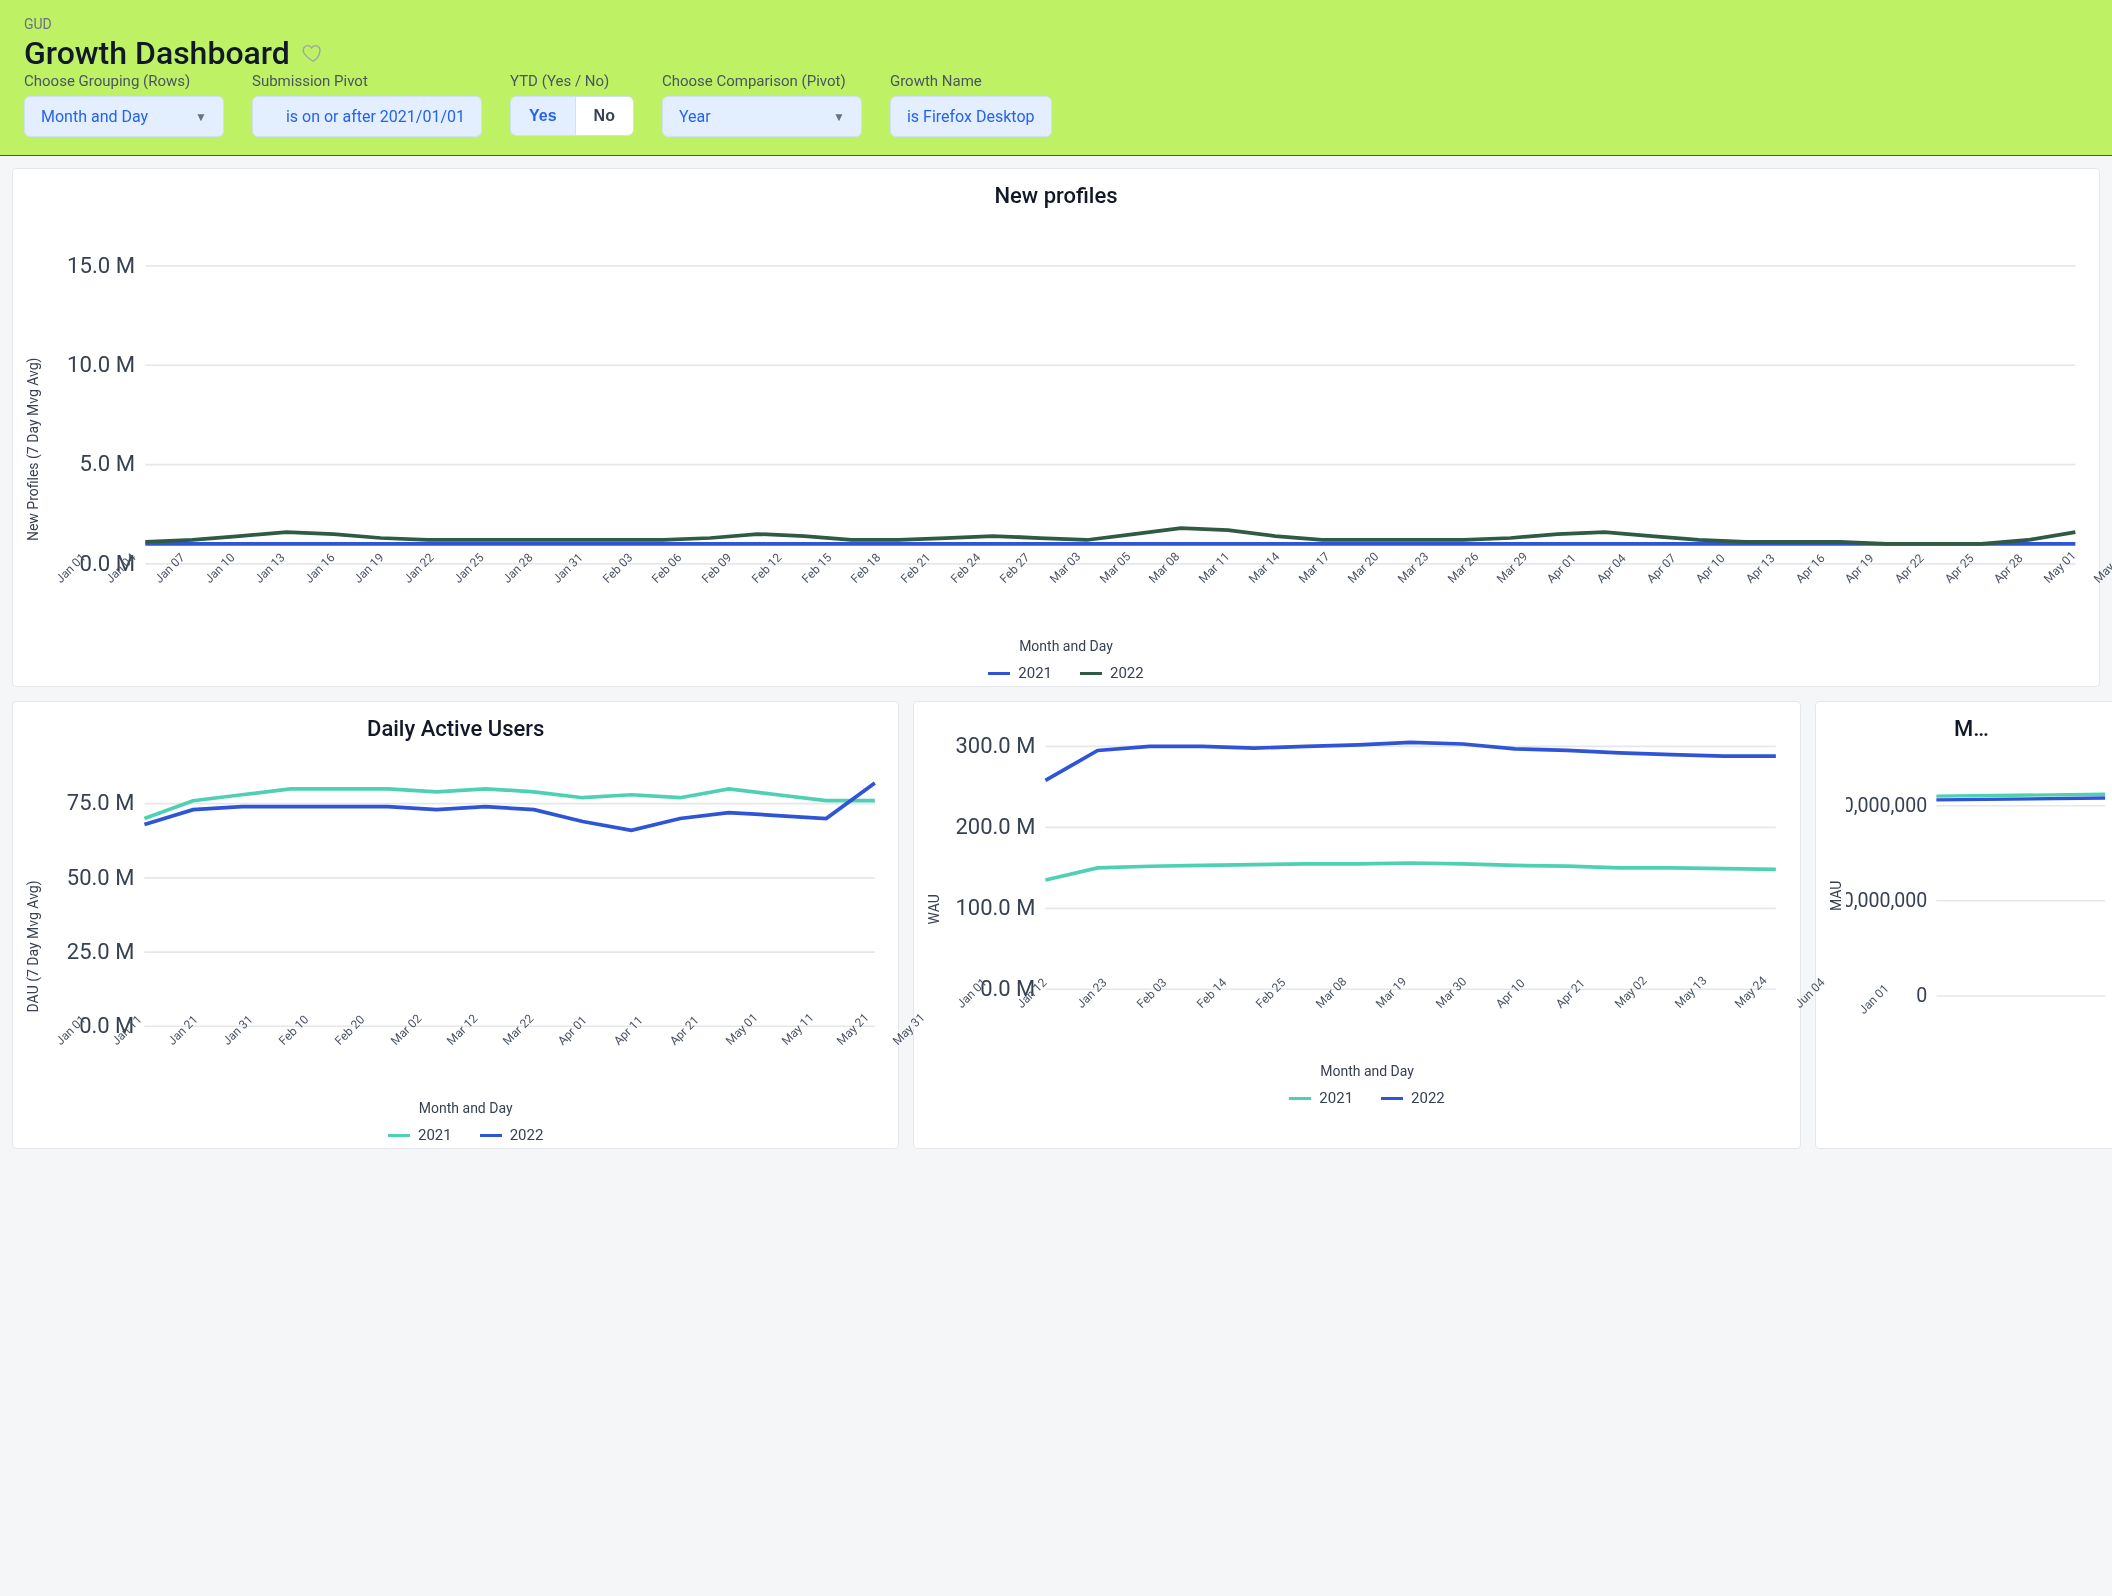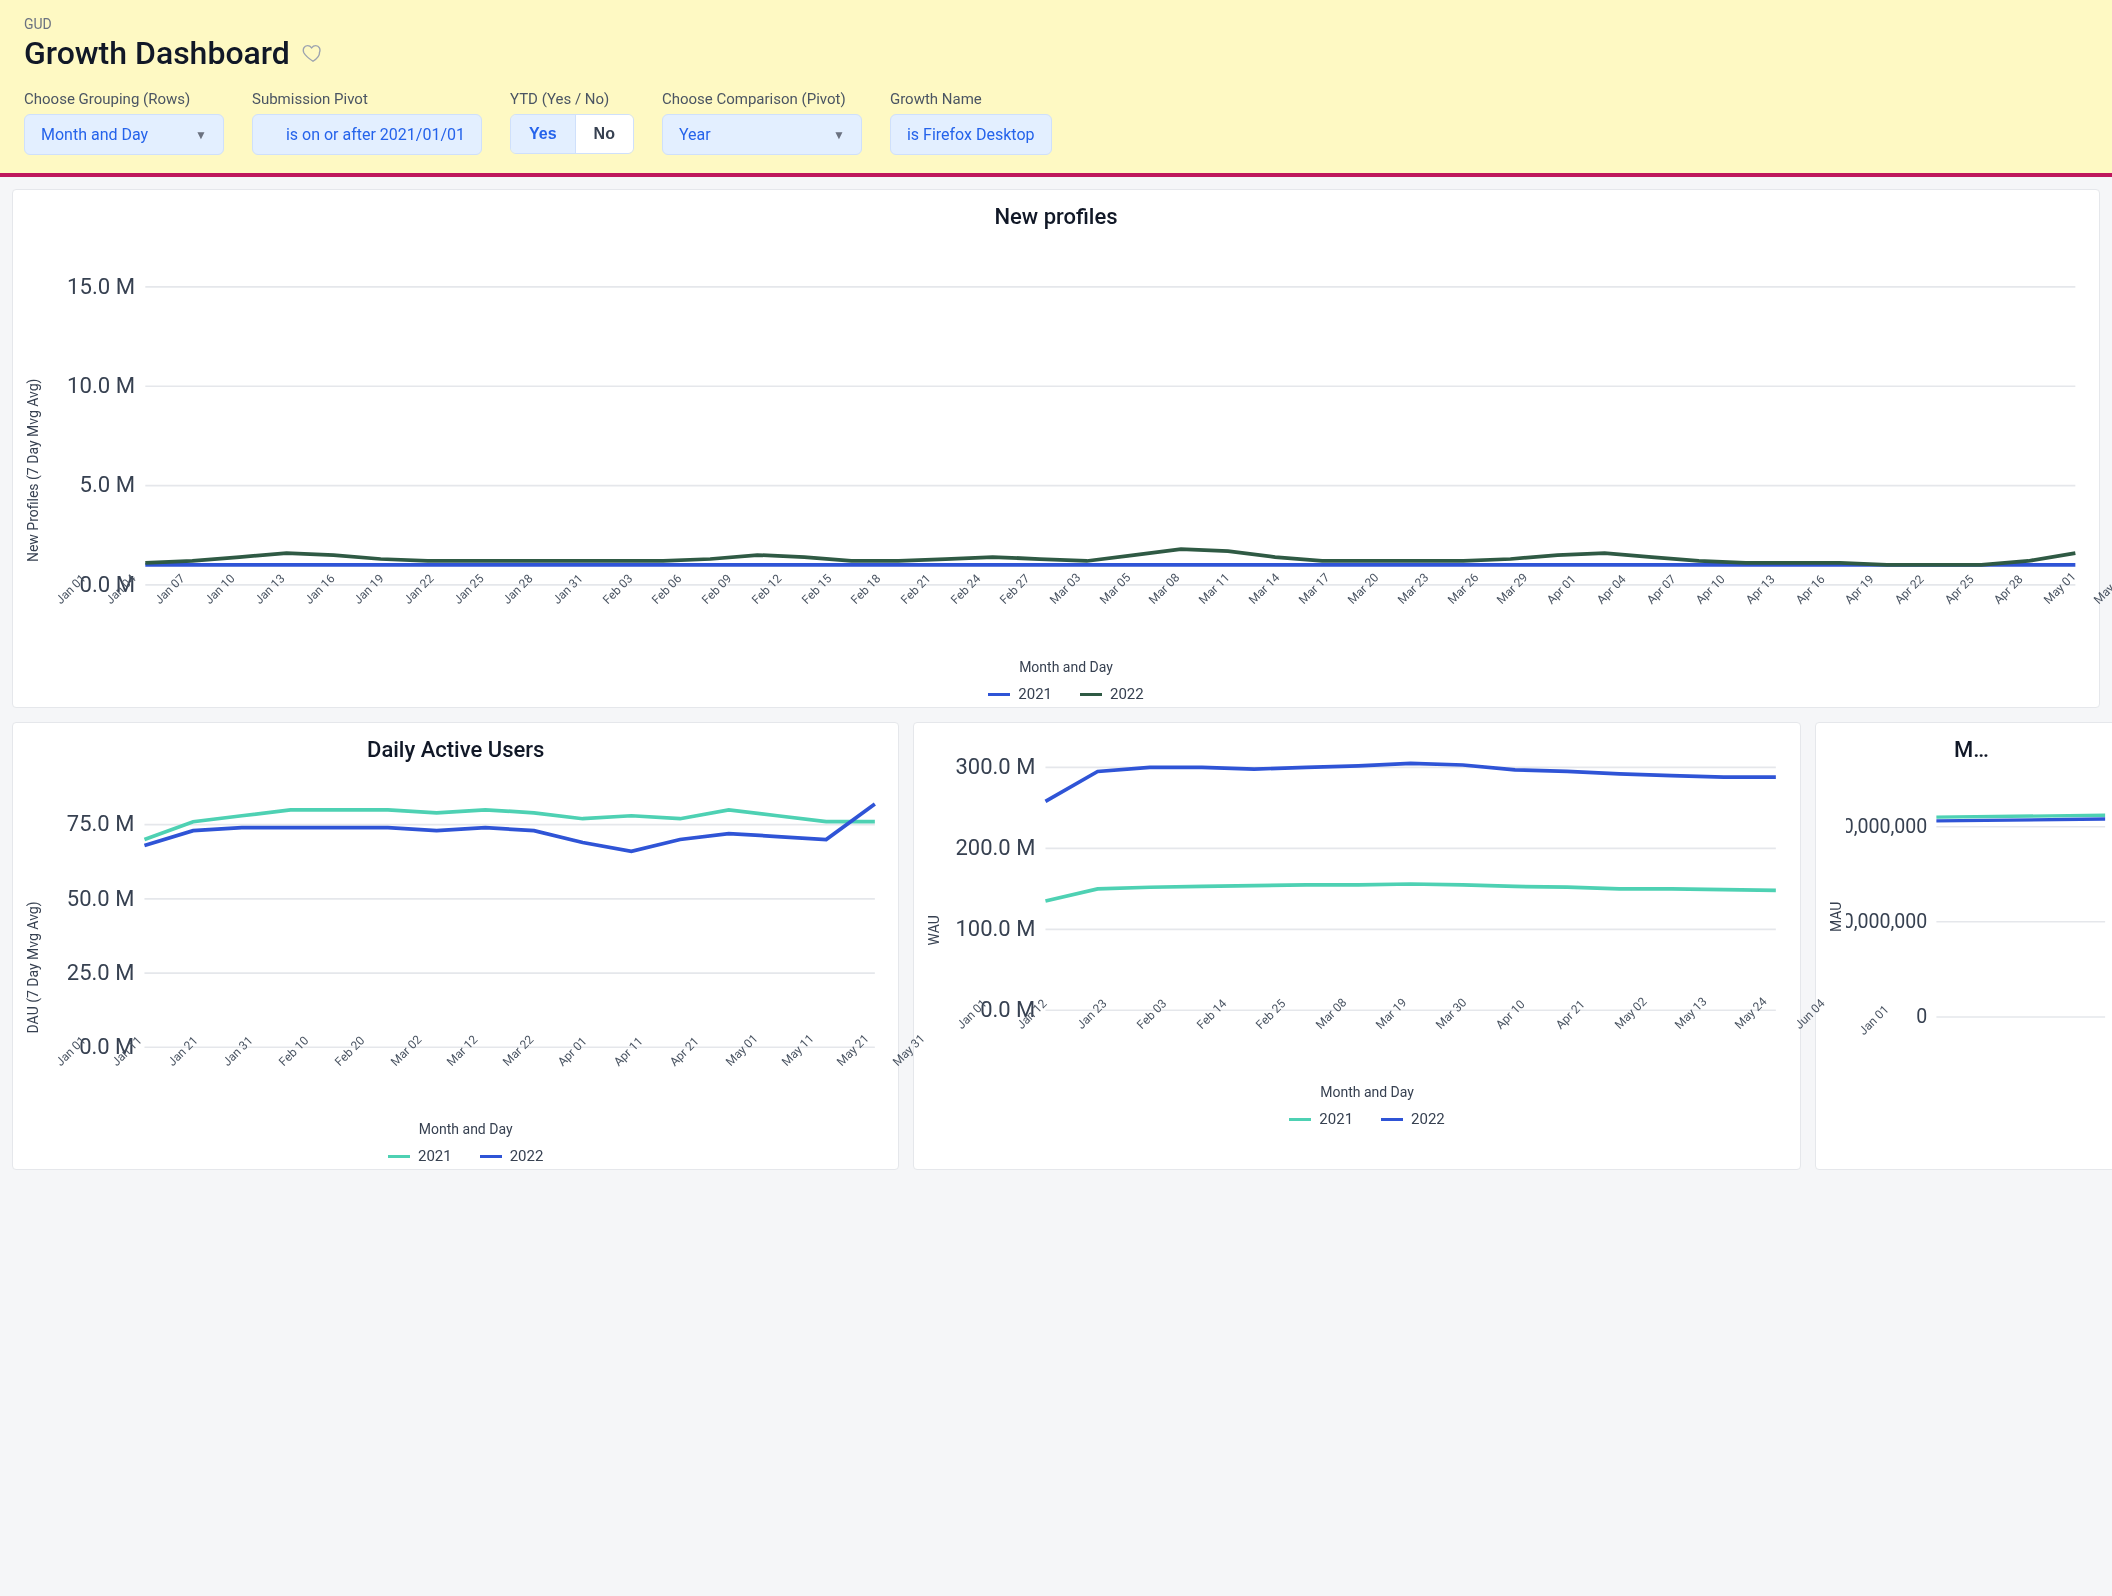--- a/index.html
+++ b/index.html
@@ -3,23 +3,23 @@
 <meta charset="utf-8">
 <style>
   * { box-sizing: border-box; }
   body {
     margin: 0;
     font-family: -apple-system, BlinkMacSystemFont, "Segoe UI", Roboto, Helvetica, Arial, sans-serif;
     background: #f5f6f8;
     color: #1f2937;
   }
   .header {
-    background: #fef9c3;
+    background: #bef264;
     padding: 16px 24px 0 24px;
-    border-bottom: 4px solid #be185d;
+    border-bottom: 1px solid #be185d;
   }
   .breadcrumb {
     font-size: 14px;
     color: #6b7280;
   }
   .title-row {
     display: flex;
     align-items: center;
     gap: 12px;
     margin-top: 2px;
@@ -27,21 +27,20 @@
   .page-title {
     font-size: 32px;
     font-weight: 500;
     color: #111827;
     margin: 0;
   }
   .heart-icon svg { display:block; }
   .filters {
     display: flex;
     gap: 28px;
-    margin-top: 18px;
     padding-bottom: 18px;
     flex-wrap: wrap;
   }
   .filter {
     display: flex;
     flex-direction: column;
     gap: 6px;
   }
   .filter-label {
     font-size: 15px;

